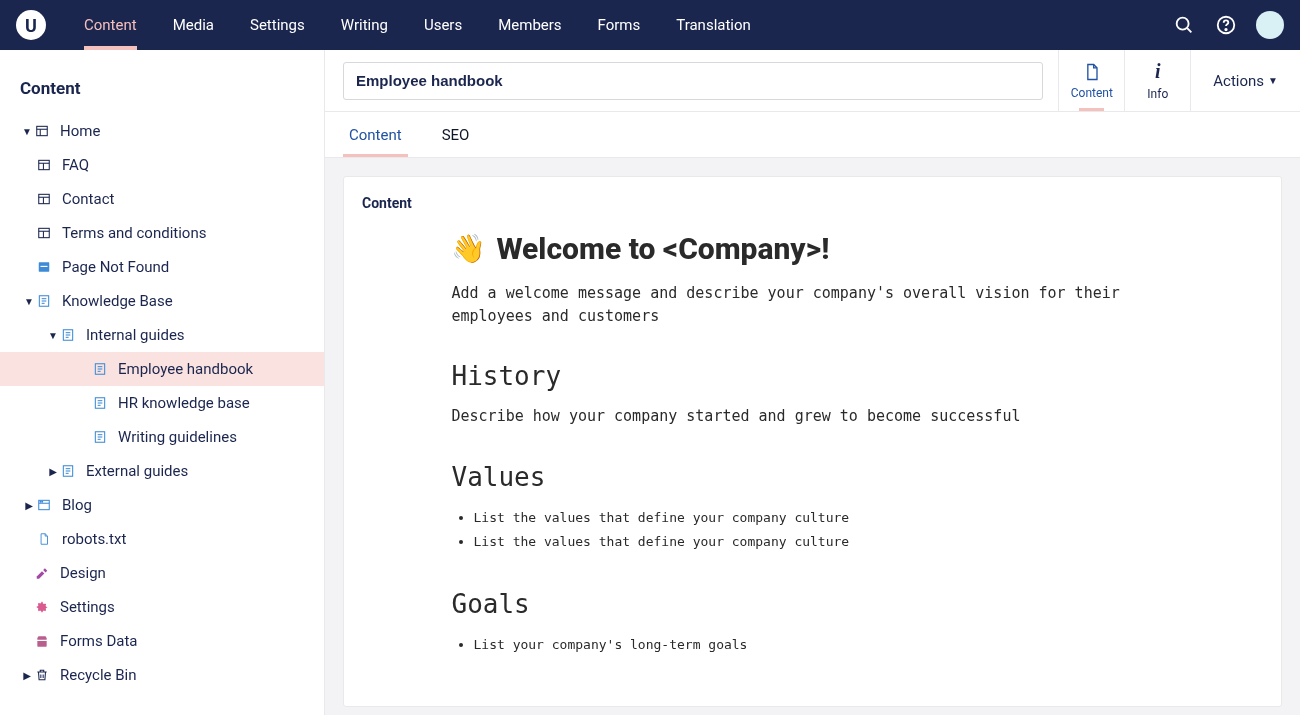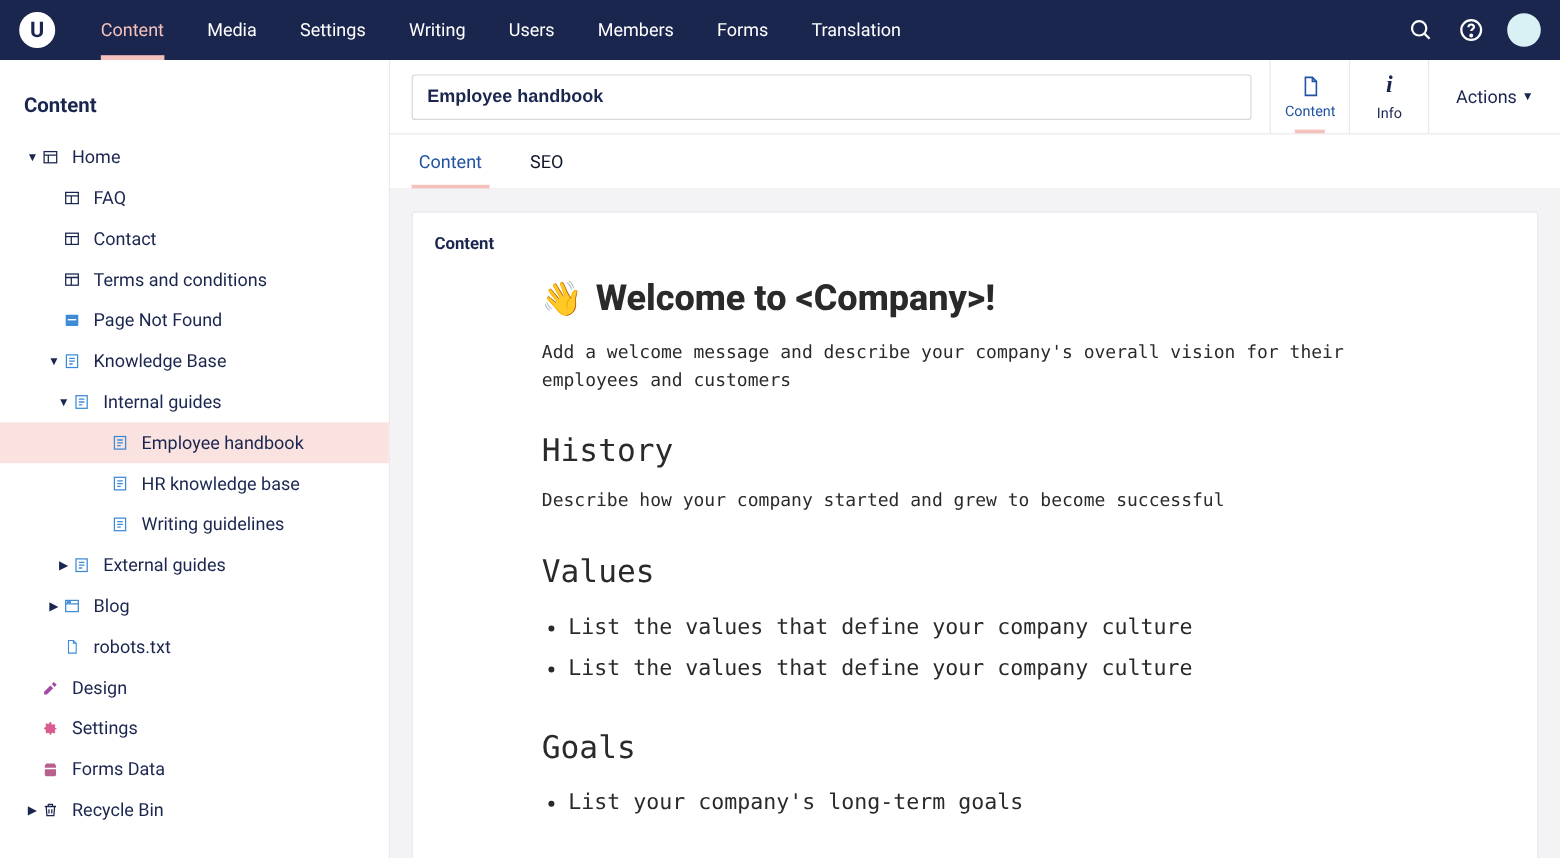--- a/index.html
+++ b/index.html
@@ -16,21 +16,21 @@
 .main { display:flex; height:665px; }
 .sidebar { width:325px; border-right:1px solid #e9e9eb; overflow-y:auto; flex-shrink:0; }
 .sidebar-title { font-size:17px; font-weight:700; padding:28px 0 16px 20px; }
 .tree { font-size:15px; }
 .tree-row { display:flex; align-items:center; height:34px; cursor:pointer; position:relative; white-space:nowrap; }
 .tree-row.selected { background:#f9e2df; }
 .caret { width:14px; display:inline-flex; align-items:center; justify-content:center; font-size:10px; color:#1b264f; flex-shrink:0; }
 .tree-icon { width:16px; height:14px; display:inline-flex; align-items:center; justify-content:center; margin-right:10px; flex-shrink:0; }
 .tree-label { }
 .depth1 { padding-left:20px; }
-.depth2 { padding-left:38px; }
+.depth2 { padding-left:22px; }
 .depth3 { padding-left:46px; }
 .depth5 { padding-left:78px; }
 .content { flex:1; display:flex; flex-direction:column; background:#fff; }
 .header-row { display:flex; align-items:center; border-bottom:1px solid #e9e9eb; height:62px; padding-left:18px; }
 .name-input { flex:1; height:38px; border:1px solid #d8d7d9; border-radius:3px; padding:0 12px; font-size:15px; font-weight:600; color:#1b264f; max-width:700px; }
 .toolbar { display:flex; margin-left:auto; height:100%; }
 .tool-tab { border-left:1px solid #e9e9eb; width:66px; display:flex; flex-direction:column; align-items:center; justify-content:center; gap:4px; cursor:pointer; font-size:12px; position:relative; }
 .tool-tab.active { color:#2152a3; }
 .tool-tab.active::after { content:''; position:absolute; bottom:0; left:20px; right:20px; height:3px; background:#f5c1bc; }
 .actions-btn { border-left:1px solid #e9e9eb; padding:12px 22px; display:flex; align-items:center; gap:4px; cursor:pointer; font-size:15px; }
@@ -39,21 +39,21 @@
 .sub-tab.active { color:#2152a3; }
 .sub-tab.active::after { content:''; position:absolute; bottom:0; left:0; right:0; height:3px; background:#f5c1bc; }
 .editor { flex:1; background:#f3f3f5; padding:18px; overflow:auto; }
 .editor-card { background:#fff; border:1px solid #e9e9eb; border-radius:3px; padding:18px 40px 40px 18px; }
 .group-label { font-weight:700; font-size:14px; margin-bottom:20px; color:#1b264f; }
 .rte { max-width:700px; margin:0 auto; font-family:ui-monospace,Menlo,Consolas,monospace; color:#2a2a2a; }
 .rte h1 { font-size:30px; font-weight:800; margin:10px 0 16px; display:flex; align-items:center; gap:10px; font-family:-apple-system,BlinkMacSystemFont,"Segoe UI",Roboto,sans-serif; }
 .rte h2 { font-size:26px; font-weight:500; margin:34px 0 14px; color:#2a2a2a; }
 .rte p { font-size:15px; line-height:1.5; margin:0 0 10px; }
 .rte ul { padding-left:22px; margin:8px 0; }
-.rte li { font-size:18px; line-height:1.9; }
+.rte li { font-size:13px; line-height:1.9; }
 .wave { font-size:28px; }
 svg { display:block; }
 </style>
 </head>
 <body>
 
 <div class="topbar">
   <div class="logo">U</div>
   <div class="topnav" id="topnav">
       <div class="topnav-item active">Content</div>

